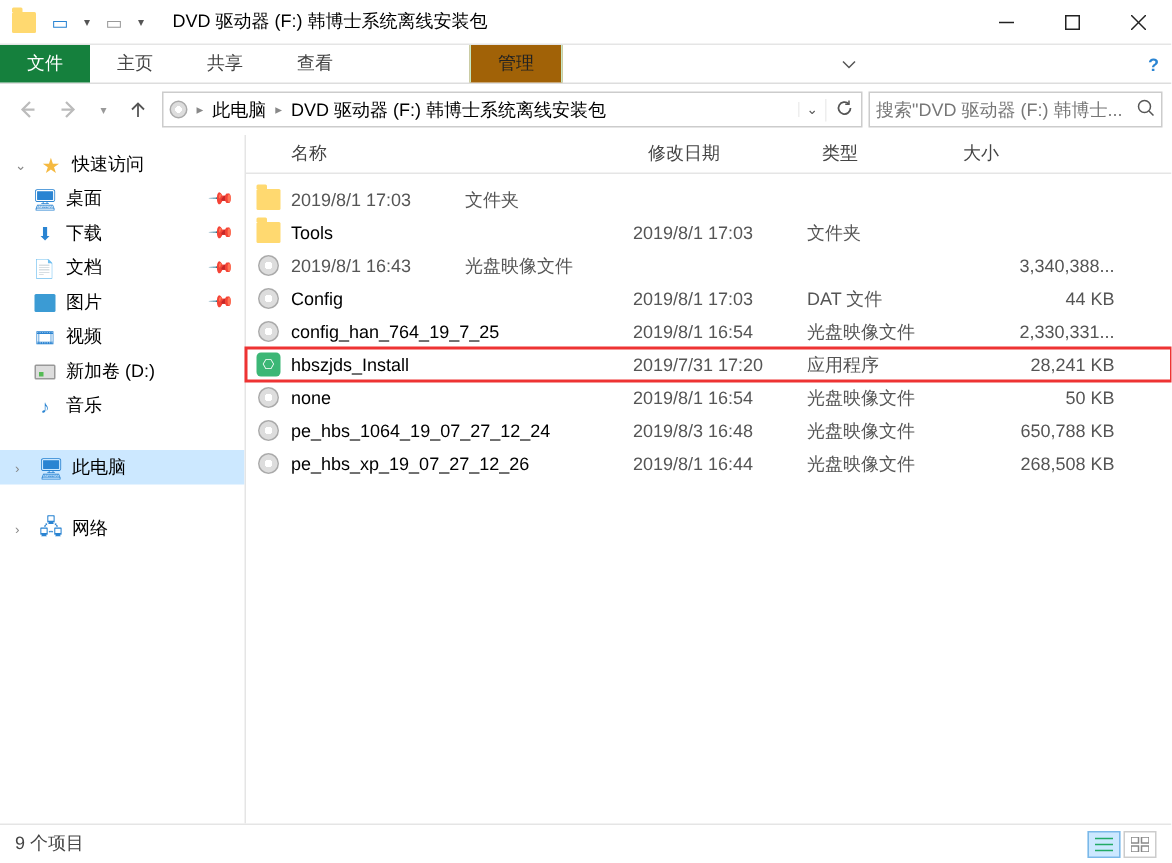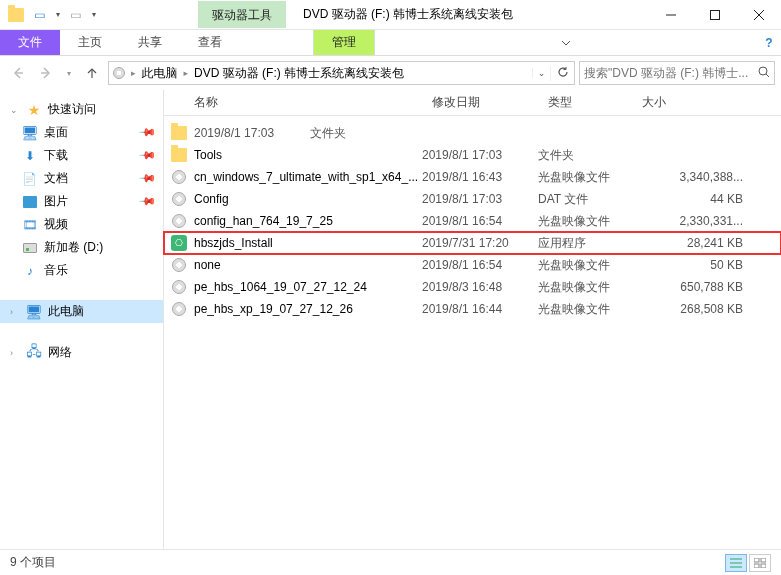--- a/index.html
+++ b/index.html
@@ -12,23 +12,23 @@
 .title-tabs { display: flex; margin-left: 100px; }
 .title-tab { padding: 6px 14px 4px; font-size: 12px; }
 .title-tab.contextual { background: #c6e8c6; color: #222; }
 .title-sep { width: 1px; background: #ccc; margin: 4px 6px; }
 .title-text { font-size: 12px; padding-left: 4px; }
 .window-controls { margin-left: auto; display: flex; }
 .win-btn { width: 44px; height: 30px; display: flex; align-items: center; justify-content: center; color: #222; }
 
 .ribbon-tabs { height: 26px; display: flex; align-items: stretch; border-bottom: 1px solid #ddd; background: #fff; }
 .ribbon-tab { padding: 5px 18px; font-size: 12px; display: flex; align-items: center; }
-.ribbon-tab.file { background: #8b5cf6; color: #fff; }
+.ribbon-tab.file { background: #15803d; color: #fff; }
 .ribbon-tab.normal { color: #444; }
-.ribbon-tab.manage { background: #bef264; color: #222; border-left:1px solid #c6e8c6; border-right:1px solid #c6e8c6; margin-left: 73px;}
+.ribbon-tab.manage { background: #a16207; color: #222; border-left:1px solid #c6e8c6; border-right:1px solid #c6e8c6; margin-left: 73px;}
 .expand-btn { margin-left: auto; width: 30px; display: flex; align-items: center; justify-content: center; color: #555; }
 
 .address-row { height: 34px; display: flex; align-items: center; padding: 4px 6px; gap: 4px; background: #fff; }
 .nav-btn { width: 24px; height: 24px; border-radius: 2px; display: flex; align-items: center; justify-content: center; color: #999; }
 .nav-btn.dark { color: #555; }
 .history-dd { width: 14px; color: #999; font-size: 8px; text-align: center; }
 .addrbar { flex: 1; height: 24px; border: 1px solid #ccc; display: flex; align-items: center; background: #fff; }
 .crumb { padding: 0 4px; display: flex; align-items: center; font-size: 12px; }
 .crumb-sep { color: #888; font-size: 9px; padding: 0 2px; }
 .addrbar .ref { width: 24px; text-align: center; color: #555; border-left: 1px solid #eee; }
@@ -85,23 +85,20 @@
 <div class="titlebar">
   <div class="qat">
     <span class="qat-icon">
       <span class="folder-ico"></span>
     </span>
     <span class="qat-icon" style="color:#2a84d2;">▭</span>
     <span class="qat-dropdown">▾</span>
     <span class="qat-icon" style="color:#999;">▭</span>
     <span class="qat-dropdown">▾</span>
   </div>
-  <div class="title-tabs">
-    <div class="title-tab contextual">驱动器工具</div>
-  </div>
   <div class="title-sep"></div>
   <div class="title-text">DVD 驱动器 (F:) 韩博士系统离线安装包</div>
   <div class="window-controls">
     <div class="win-btn">
       <svg width="10" height="10">
           <line x1="0" y1="5" x2="10" y2="5" stroke="#222" stroke-width="1"></line>
         </svg>
     </div>
     <div class="win-btn">
       <svg width="10" height="10">
@@ -264,21 +261,20 @@
           </span>
           <span class="name-cell">Tools</span>
           <span class="date-cell">2019/8/1 17:03</span>
           <span class="type-cell">文件夹</span>
           <span class="size-cell"></span>
         </div>
         <div class="row">
           <span class="icon-cell">
             <span class="disc-ico"></span>
           </span>
-          <span class="name-cell">cn_windows_7_ultimate_with_sp1_x64_...</span>
           <span class="date-cell">2019/8/1 16:43</span>
           <span class="type-cell">光盘映像文件</span>
           <span class="size-cell">3,340,388...</span>
         </div>
         <div class="row">
           <span class="icon-cell">
             <span class="disc-ico"></span>
           </span>
           <span class="name-cell">Config</span>
           <span class="date-cell">2019/8/1 17:03</span>

